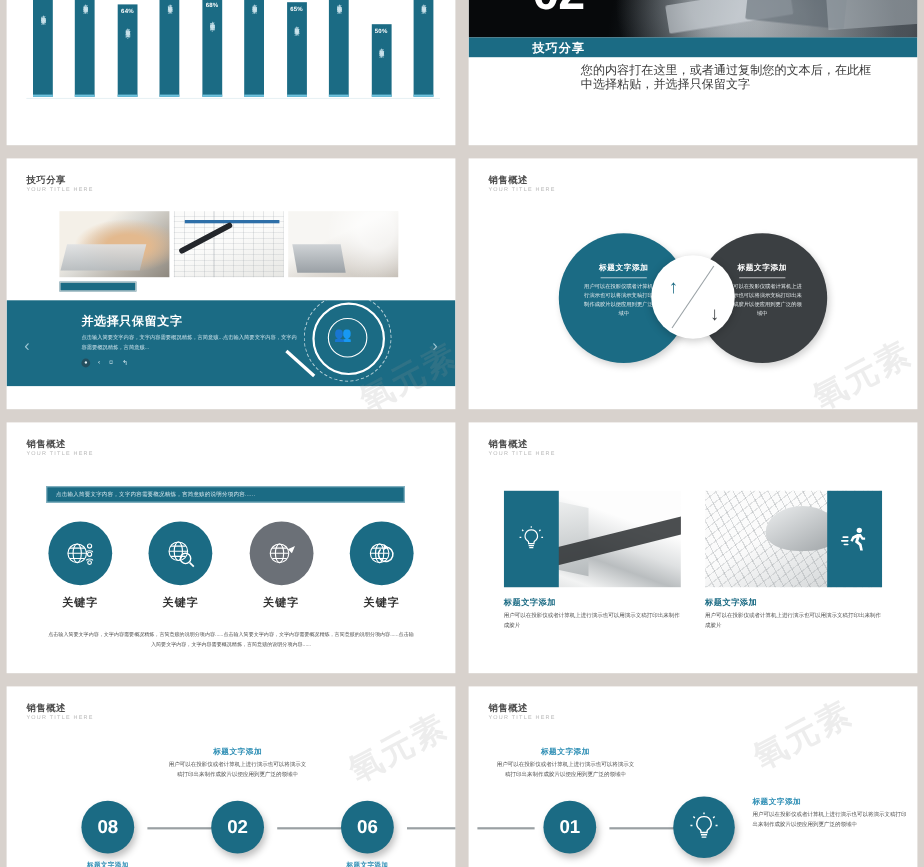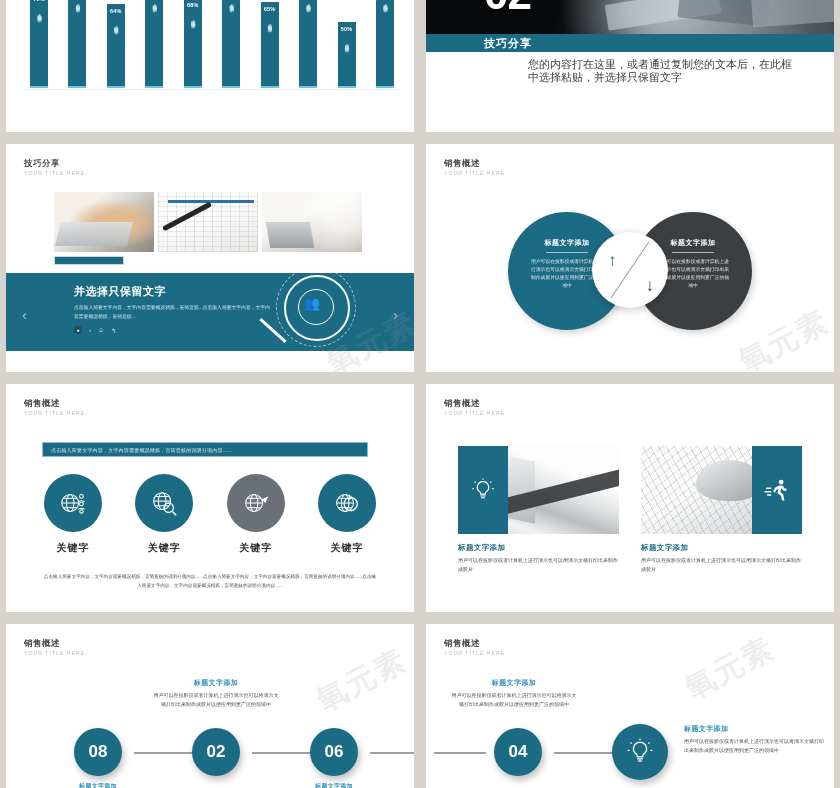--- a/index.html
+++ b/index.html
@@ -445,21 +445,21 @@
       <div class="cn">销售概述</div>
       <div class="en">YOUR TITLE HERE</div>
     </div>
     <div class="tl">
       <div class="blk" style="left:24px;top:54px;">
         <h5>标题文字添加</h5>
         <p>用户可以在投影仪或者计算机上进行演示也可以将演示文稿打印出来制作成胶片以便应用到更广泛的领域中</p>
       </div>
       <div class="line" style="left:8px;top:128px;width:52px;"></div>
       <div class="line" style="left:128px;top:128px;width:60px;"></div>
-      <div class="node" style="left:68px;top:104px;">04</div>
+      <div class="node" style="left:68px;top:104px;">01</div>
       <div class="node" style="left:186px;top:100px;width:56px;height:56px;">
         <svg width="30" height="30" viewBox="0 0 28 28" fill="none" stroke="#fff" stroke-width="1.2">
           <path d="M14 5a6 6 0 0 0-3.4 11c.5.4.8 1 .8 1.6v.9h5.2v-.9c0-.6.3-1.2.8-1.6A6 6 0 0 0 14 5z"></path>
           <line x1="11.4" y1="20.4" x2="16.6" y2="20.4"></line>
             <line x1="12" y1="22.4" x2="16" y2="22.4"></line>
           <line x1="14" y1="1.5" x2="14" y2="3"></line>
             <line x1="5" y1="5" x2="6.2" y2="6.2"></line>
             <line x1="23" y1="5" x2="21.8" y2="6.2"></line>
           <line x1="2.5" y1="12.5" x2="4.2" y2="12.5"></line>
             <line x1="23.8" y1="12.5" x2="25.5" y2="12.5"></line>

